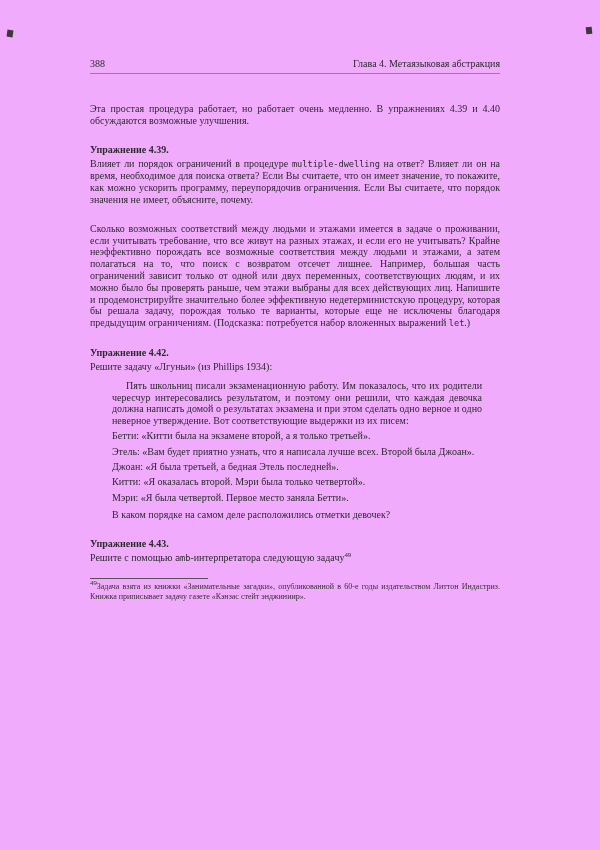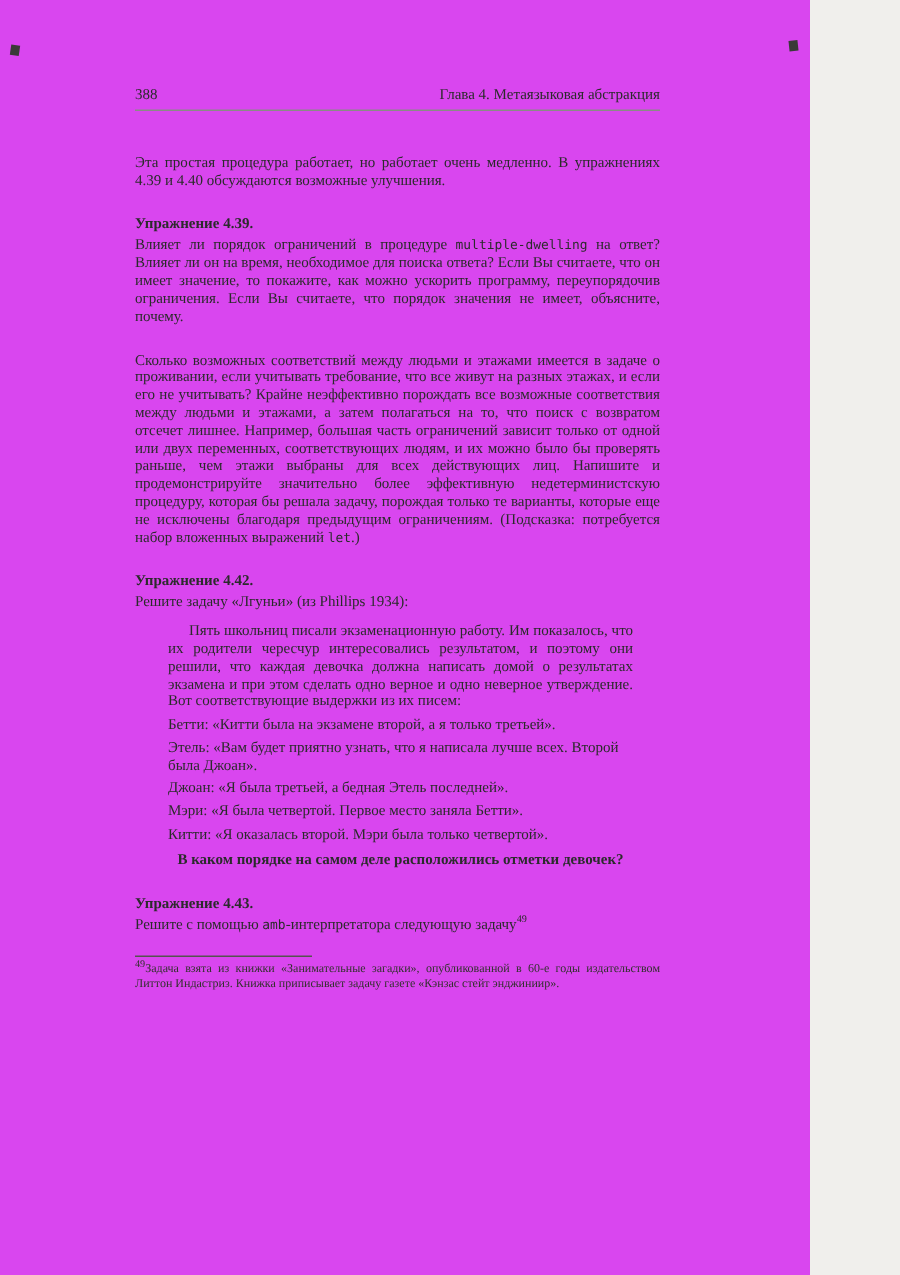--- a/index.html
+++ b/index.html
@@ -1,21 +1,21 @@
 <!DOCTYPE html>
 <html><head>
 <meta charset="utf-8">
 <style>
   * { margin: 0; padding: 0; box-sizing: border-box; }
   html, body { width: 600px; background: #f0efec; }
   .page {
     position: relative;
-    width: 540px;
+    width: 600px;
     height: 850px;
-    background: #d946ef;
+    background: #f0abfc;
     color: #2b2b2b;
     font-family: "Liberation Serif", serif;
     padding: 58px 100px 0 90px;
     overflow: hidden;
   }
   .scan-mark {
     position: absolute;
     width: 6px; height: 7px;
     background: #3a3a38;
   }
@@ -63,21 +63,21 @@
   .quote {
     margin: 7px 18px 0 22px;
   }
   .quote .quote-intro { text-indent: 14px; }
   .statement {
     font-size: 10px;
     line-height: 11.8px;
     margin-top: 3.5px;
     text-align: left;
   }
-  .question { margin-top: 6px; text-align: center; font-weight: bold; }
+  .question { margin-top: 6px; text-align: left; }
 
   .footnote-rule {
     margin-top: 13px;
     width: 118px;
     height: 1px;
     background: #55534f;
   }
   .footnote {
     margin-top: 3px;
     font-size: 8px;
@@ -114,22 +114,22 @@
 
 
   <div class="exercise">
     <div class="ex-title">Упражнение 4.42.</div>
     <p class="para">Решите задачу «Лгуньи» (из Phillips 1934):</p>
     <div class="quote">
       <p class="para quote-intro">Пять школьниц писали экзаменационную работу. Им показалось, что их родители чересчур интересовались результатом, и поэтому они решили, что каждая девочка должна написать домой о результатах экзамена и при этом сделать одно верное и одно неверное утверждение. Вот соответствующие выдержки из их писем:</p>
       <p class="statement">Бетти: «Китти была на экзамене второй, а я только третьей».</p>
       <p class="statement">Этель: «Вам будет приятно узнать, что я написала лучше всех. Второй была Джоан».</p>
       <p class="statement">Джоан: «Я была третьей, а бедная Этель последней».</p>
+      <p class="statement">Китти: «Я оказалась второй. Мэри была только четвертой».</p>
       <p class="statement">Мэри: «Я была четвертой. Первое место заняла Бетти».</p>
-      <p class="statement">Китти: «Я оказалась второй. Мэри была только четвертой».</p>
       <p class="para question">В каком порядке на самом деле расположились отметки девочек?</p>
     </div>
   </div>
 
   <div class="exercise">
     <div class="ex-title">Упражнение 4.43.</div>
     <p class="para"><span>Решите с помощью </span><span class="code">amb</span><span>-интерпретатора следующую задачу</span><sup>49</sup></p>
   </div>
 
   <div class="footnote-rule"></div>

